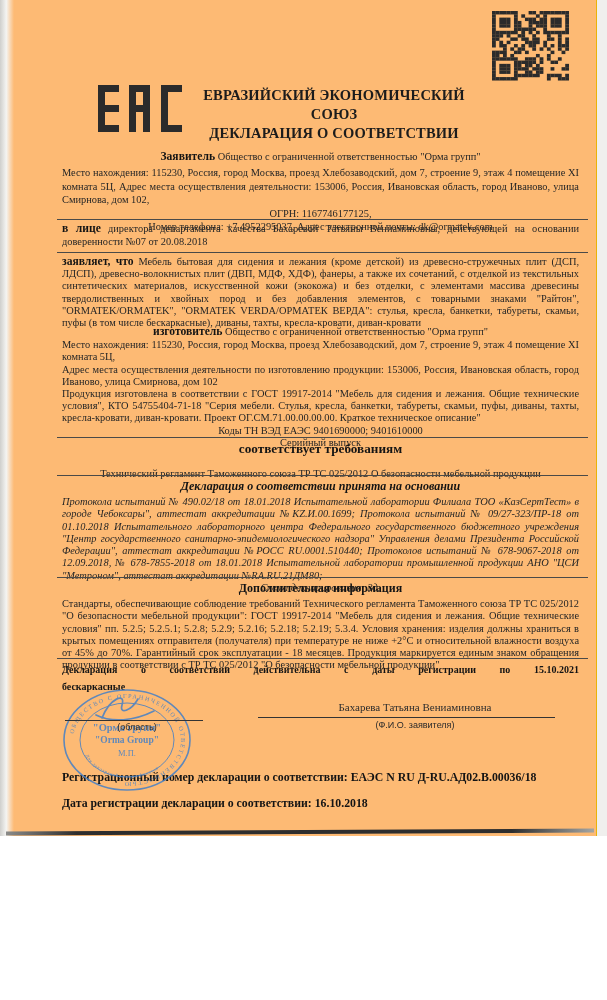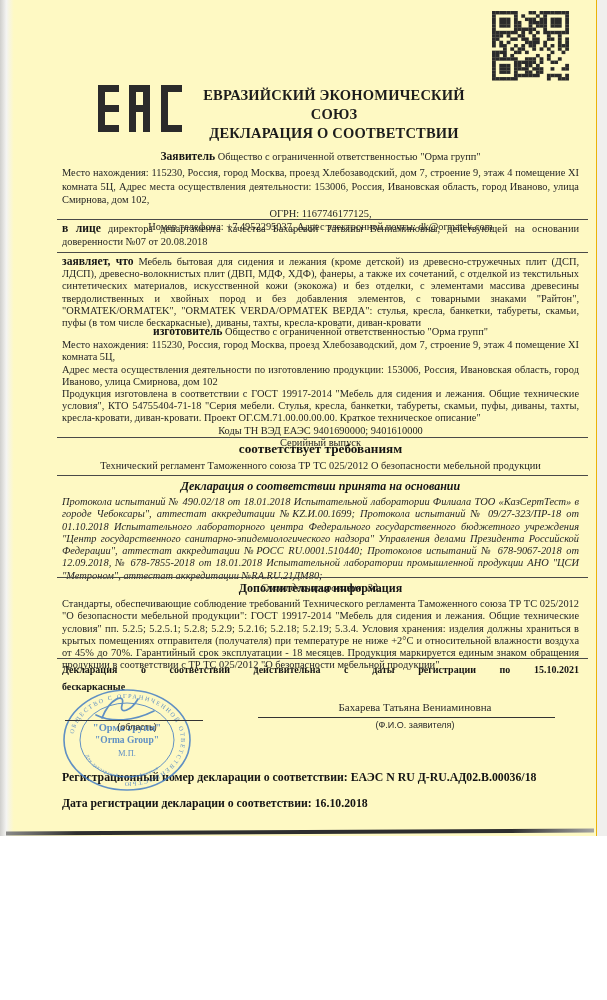--- a/index.html
+++ b/index.html
@@ -1,18 +1,18 @@
 <!DOCTYPE html>
 <html><head>
 <meta charset="utf-8">
 <style>
   html,body{margin:0;padding:0;background:#ffffff;}
   .stage{position:relative;width:607px;height:1000px;background:#ffffff;overflow:hidden;
          font-family:"Liberation Serif","DejaVu Serif",serif;color:#262626;}
-  .page{position:absolute;left:0;top:0;width:596px;height:836px;background:#fef9c3;
+  .page{position:absolute;left:0;top:0;width:596px;height:836px;background:#fdba74;
         border-right:4px solid #eab308;}
   .page-edge-left{position:absolute;left:0;top:0;width:14px;height:836px;
         background:linear-gradient(to right,#cfcfcc,#f4f4f2 45%,rgba(252,252,250,0));}
   .page-strip-right{position:absolute;left:597px;top:0;width:10px;height:836px;background:#f0efed;}
   .page-shadow-bottom{position:absolute;left:6px;top:830px;width:588px;height:4px;
         transform:rotate(-0.3deg);
         background:linear-gradient(to right,#8a8a88,#2e2e2e 12%,#2e2e2e 86%,#a5a5a2);}
   .abs{position:absolute;}
   .title{left:182px;top:86px;width:304px;text-align:center;font-weight:bold;
          font-size:14.5px;line-height:19px;color:#1c1c1c;letter-spacing:.2px;}
@@ -334,21 +334,21 @@
       <p class="j">Адрес места осуществления деятельности по изготовлению продукции: 153006, Россия, Ивановская область, город Иваново, улица Смирнова, дом 102</p>
       <p class="j">Продукция изготовлена в соответствии с ГОСТ 19917-2014 "Мебель для сидения и лежания. Общие технические условия", КТО 54755404-71-18 "Серия мебели. Стулья, кресла, банкетки, табуреты, скамьи, пуфы, диваны, тахты, кресла-кровати, диван-кровати. Проект ОГ.СМ.71.00.00.00.00. Краткое техническое описание"</p>
       <p>Коды ТН ВЭД ЕАЭС 9401690000; 9401610000</p>
       <p>Серийный выпуск</p>
     </div>
 
     <div class="abs divider" style="top:437px;"></div>
 
     <div class="abs col" style="top:441px;">
       <p class="hdr-big">соответствует требованиям</p>
-      <p class="body" style="margin-top:3px;">Технический регламент Таможенного союза ТР ТС 025/2012 О безопасности мебельной продукции</p>
+      <p class="body" style="margin-top:11px;">Технический регламент Таможенного союза ТР ТС 025/2012 О безопасности мебельной продукции</p>
     </div>
 
     <div class="abs divider" style="top:475px;"></div>
 
     <div class="abs col" style="top:479px;font-style:italic;">
       <p class="hdr">Декларация о соответствии принята на основании</p>
       <p class="body j" style="margin-top:2px;line-height:12.3px;">Протокола испытаний № 490.02/18 от 18.01.2018 Испытательной лаборатории Филиала ТОО «КазСертТест» в городе Чебоксары", аттестат аккредитации №KZ.И.00.1699; Протокола испытаний № 09/27-323/ПР-18 от 01.10.2018 Испытательного лабораторного центра Федерального государственного бюджетного учреждения "Центр государственного санитарно-эпидемиологического надзора" Управления делами Президента Российской Федерации", аттестат аккредитации №РОСС RU.0001.510440; Протоколов испытаний № 678-9067-2018 от 12.09.2018, № 678-7855-2018 от 18.01.2018 Испытательной лаборатории промышленной продукции АНО "ЦСИ "Метроном", аттестат аккредитации №RA.RU.21ДМ80;</p>
       <p class="body">Схема декларирования: 3д.</p>
     </div>
 

